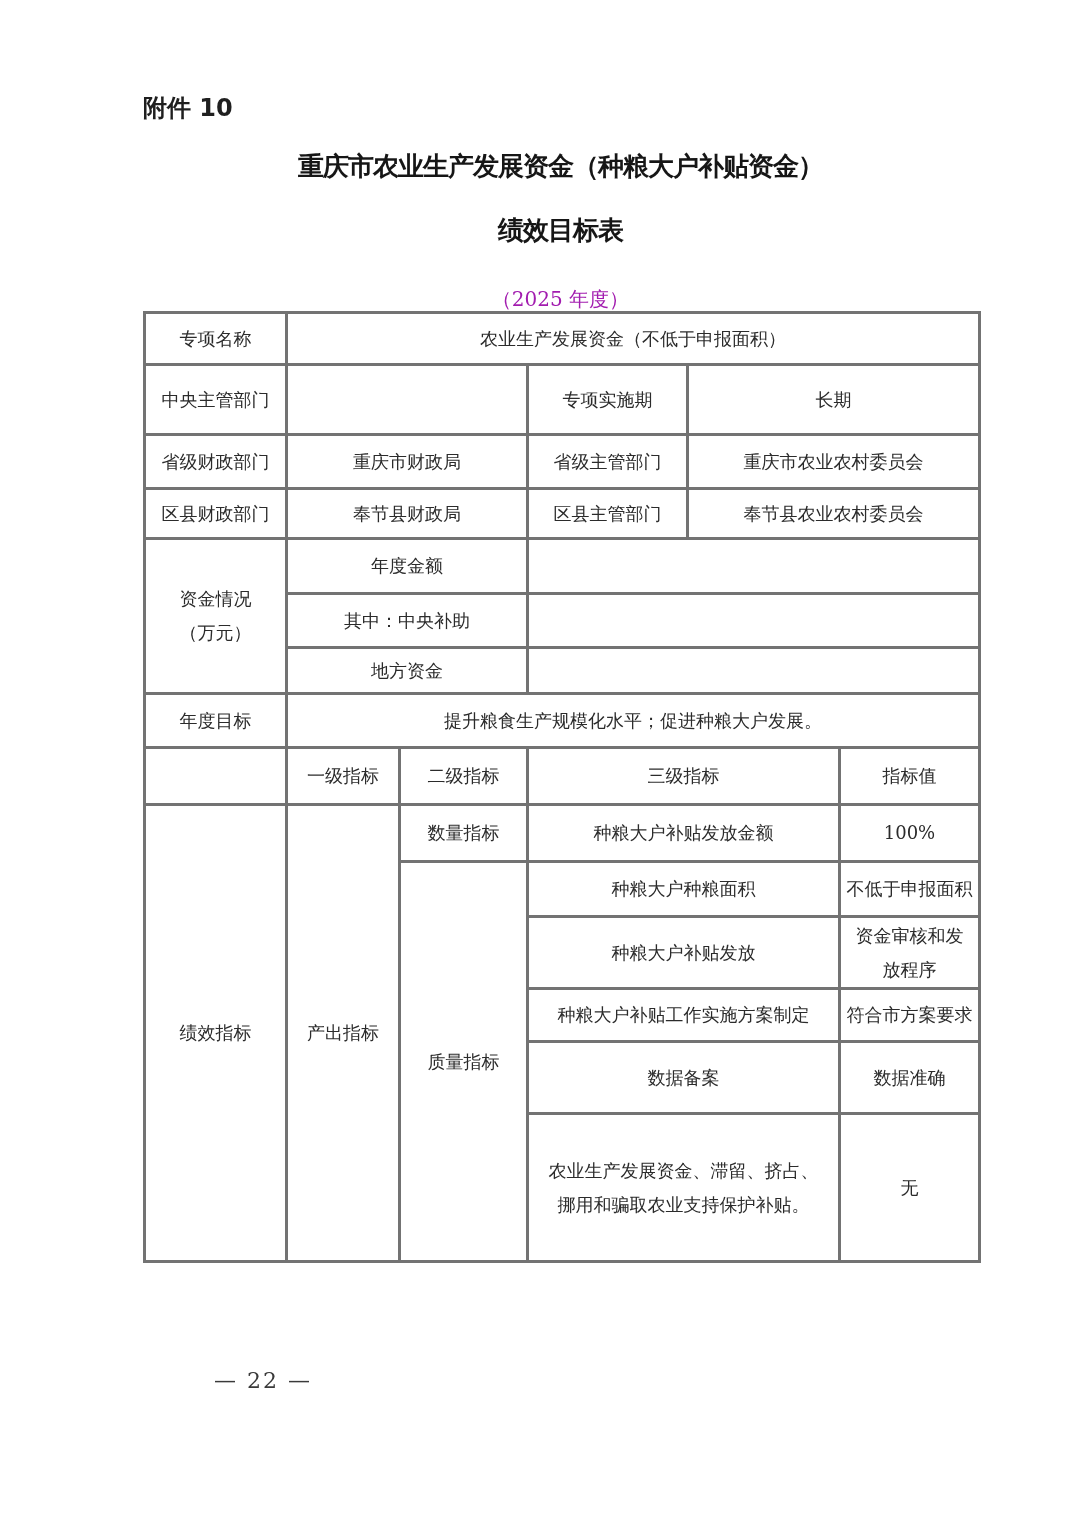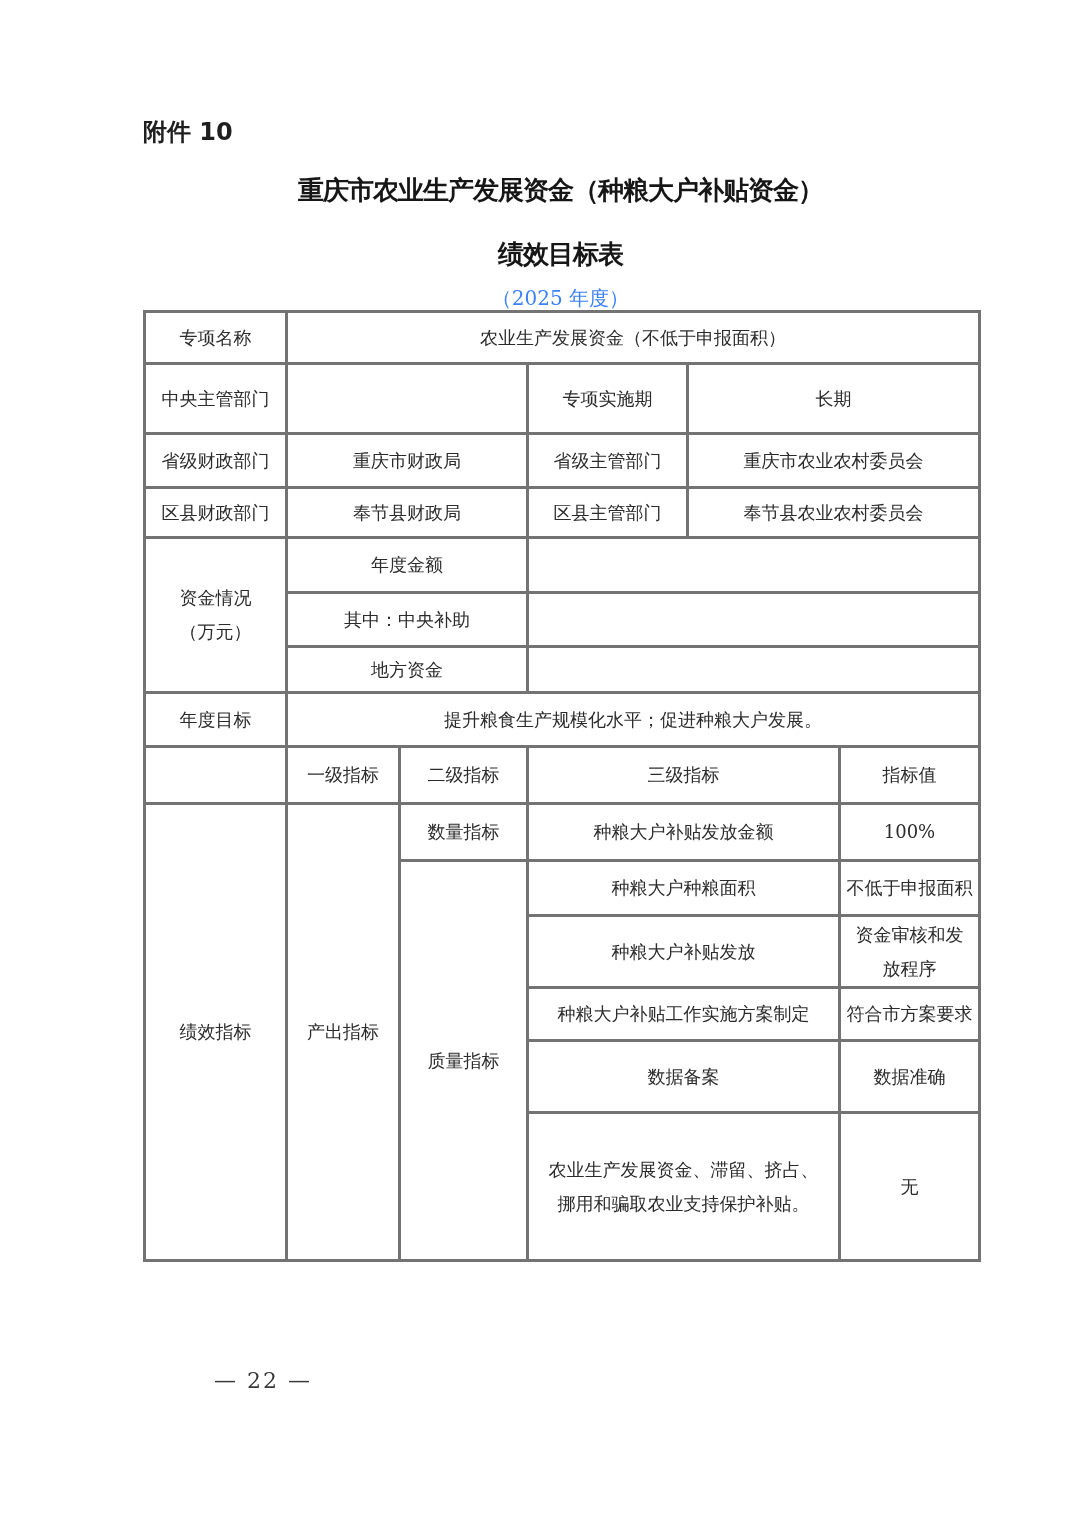--- a/index.html
+++ b/index.html
@@ -6,21 +6,21 @@
     margin: 0;
     padding: 0;
     background: #ffffff;
   }
   .page {
     position: relative;
     width: 1074px;
     height: 1520px;
     background: #ffffff;
     box-sizing: border-box;
-    padding: 120px 96px 0 143px;
+    padding: 96px 96px 0 143px;
     font-family: "DejaVu Serif", "Liberation Serif", serif;
     color: #2b2b2b;
     overflow: hidden;
   }
   .attachment {
     font-family: "DejaVu Sans", "Liberation Sans", sans-serif;
     font-weight: bold;
     font-size: 24px;
     line-height: 24px;
     color: #1f1f1f;
@@ -32,21 +32,22 @@
     font-size: 26px;
     line-height: 64px;
     letter-spacing: -1px;
     color: #161616;
     white-space: pre-line;
   }
   .doc-subtitle {
     text-align: center;
     font-size: 20px;
     line-height: 24px;
-    color: #3b82f6;
+    color: #a21caf;
+    margin-top: 25px;
   }
   table.main {
     border-collapse: collapse;
     table-layout: fixed;
     width: 835px;
     margin-top: 0;
   }
   table.main td {
     border: 3px solid #737373;
     padding: 0;

